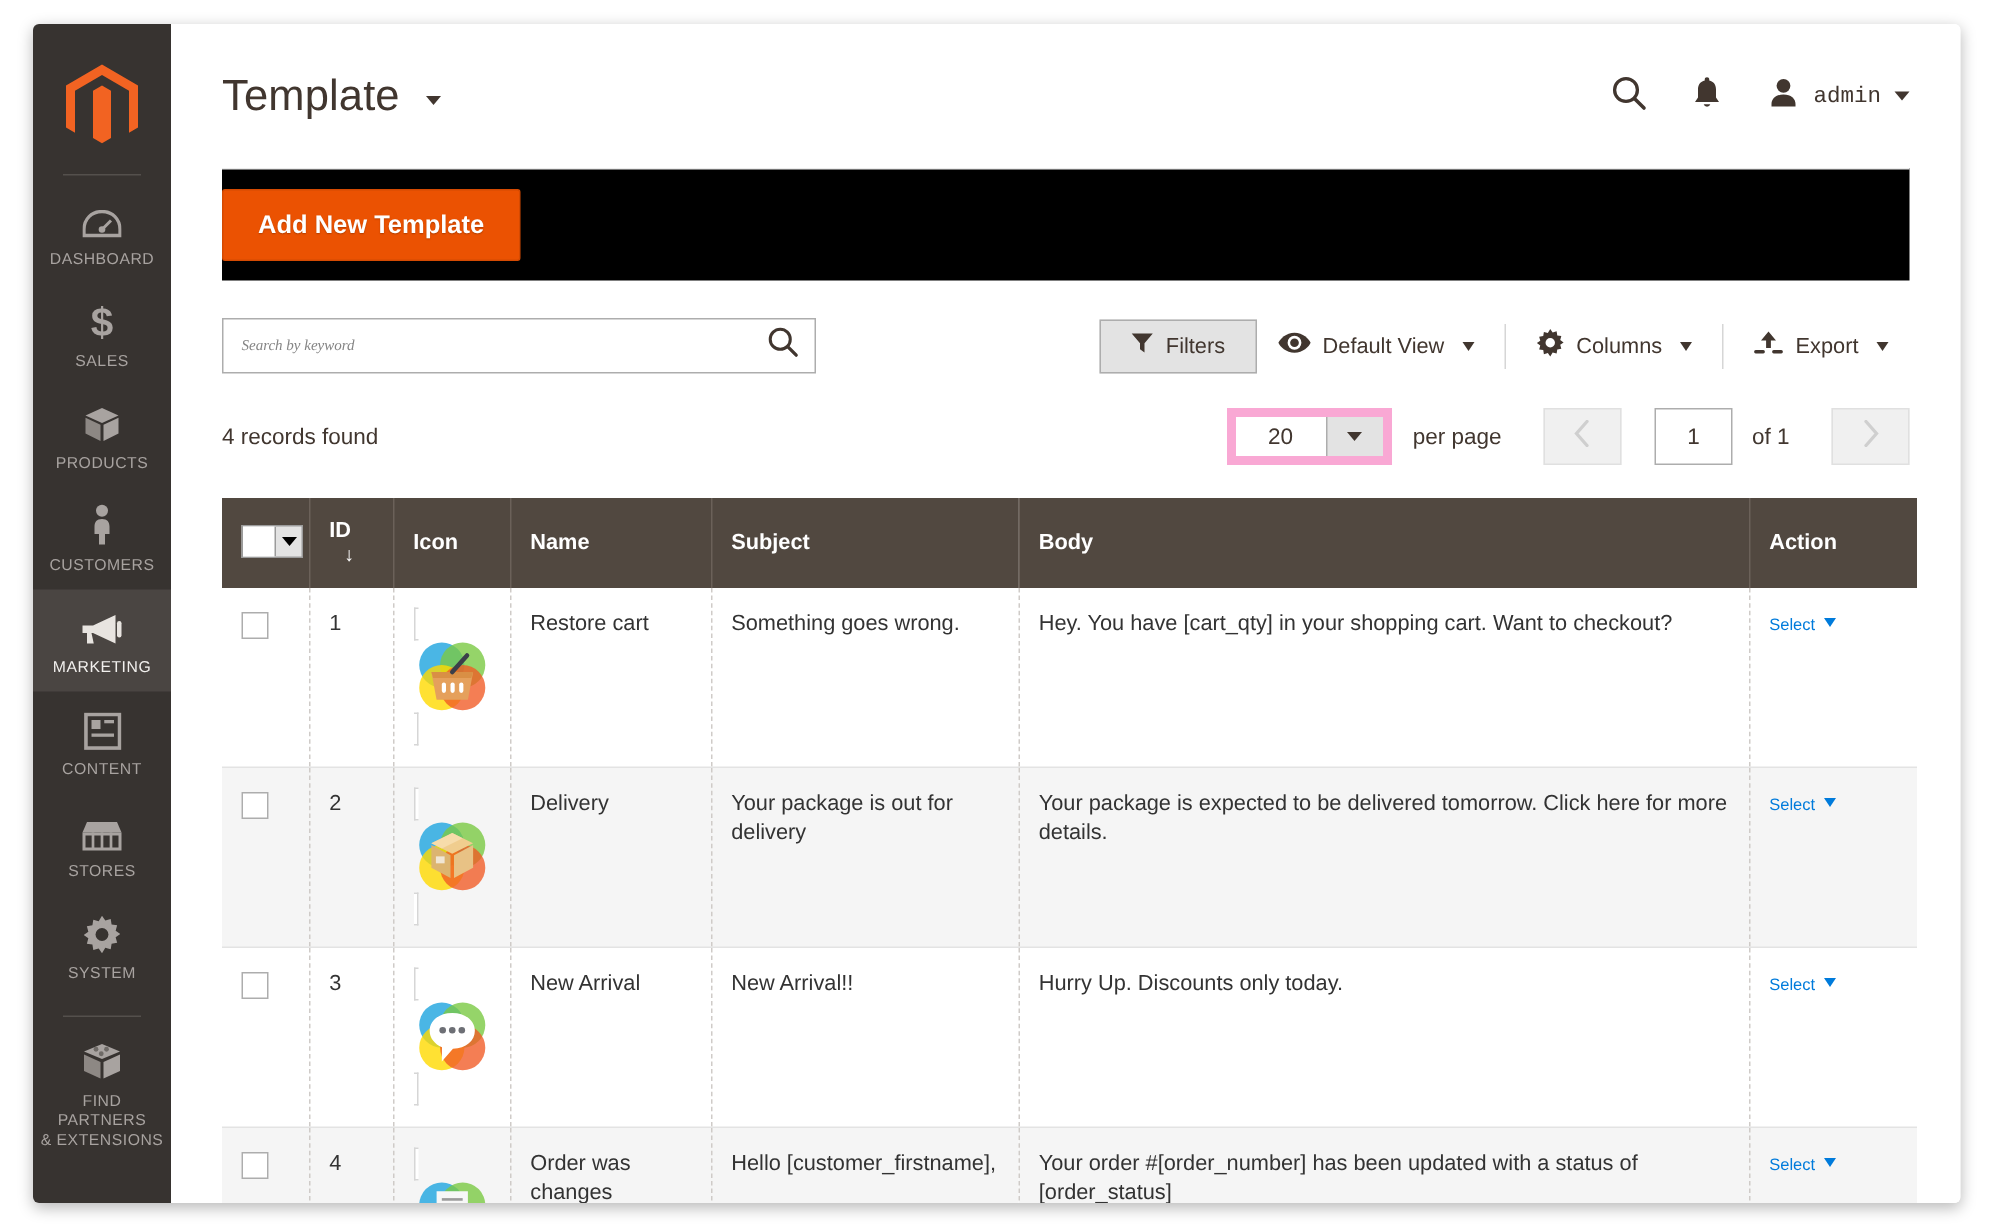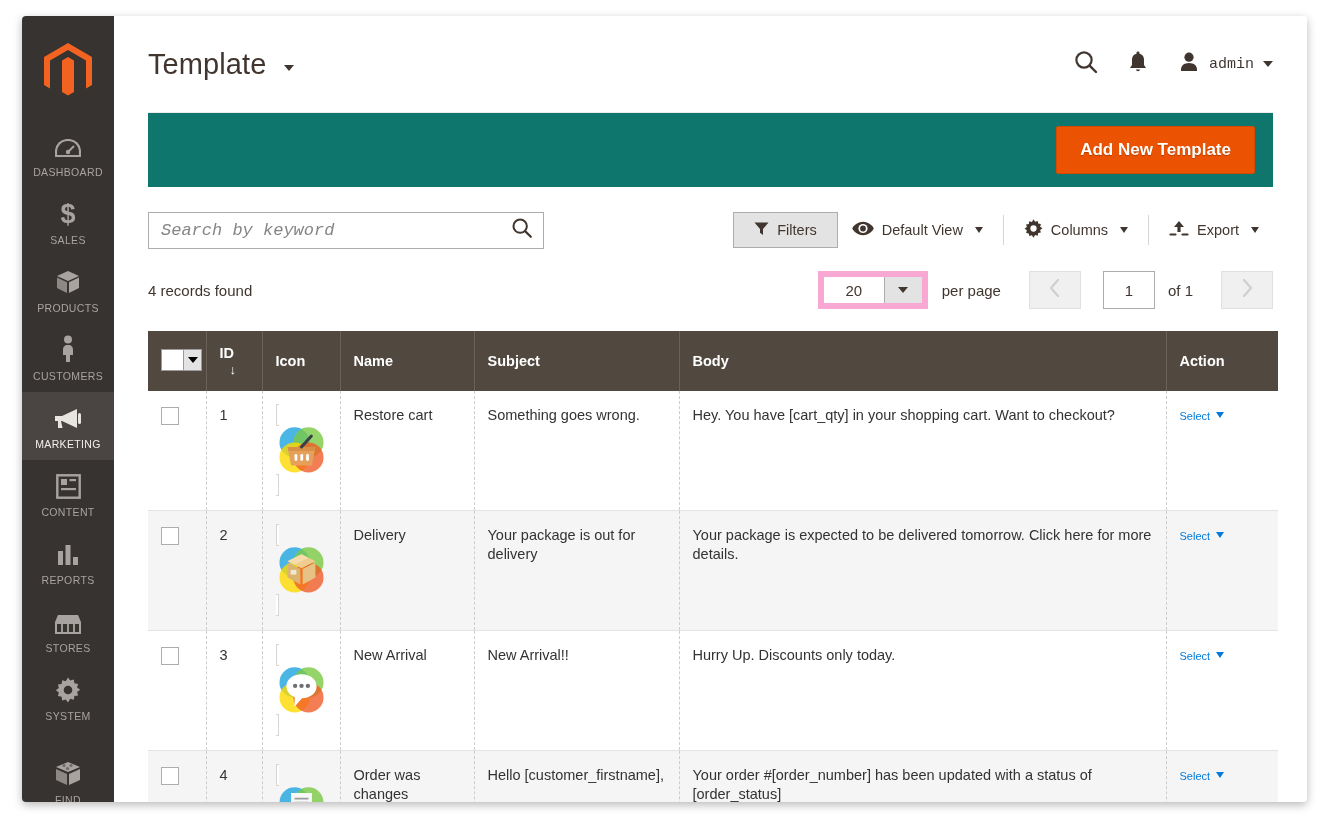--- a/index.html
+++ b/index.html
@@ -67,24 +67,24 @@
   .admin-name { font-size: 15px; color: #41362f; margin-left: 9px; }
   .admin-caret {
     display: inline-block; margin-left: 9px;
     border-left: 5px solid transparent; border-right: 5px solid transparent;
     border-top: 6px solid #41362f;
   }
 
   
   .action-band {
     margin: 0 34px;
-    background: #0f766e;
+    background: #000000;
     border-top: 1px solid #ececec;
     height: 75px;
-    display: flex; align-items: center; justify-content: flex-end;
+    display: flex; align-items: center; 
     padding-right: 18px;
   }
   .btn-primary {
     background: #eb5202; color: #fff;
     border: 1px solid #d44a02;
     font-size: 17px; font-weight: bold;
     padding: 13px 23px; border-radius: 2px;
     cursor: pointer;
     text-shadow: 0 1px 1px rgba(0,0,0,0.25);
     font-family: "Liberation Sans", sans-serif;
@@ -95,22 +95,22 @@
     margin: 24px 34px 0 34px;
     display: flex; align-items: center;
   }
   .search-box {
     width: 396px; height: 37px;
     border: 1px solid #adadad; background: #fff;
     display: flex; align-items: center; padding: 0 10px 0 12px;
   }
   .search-box input {
     flex: 1; border: none; outline: none;
-    font-size: 17px; font-style: italic; color: #555;
-    font-family: Liberation Mono, monospace;
+    font-size: 10px; font-style: italic; color: #555;
+    font-family: Liberation Serif, serif;
     background: transparent;
   }
   .search-box input::placeholder { color: #858585; font-style: italic; }
   .toolbar-right { margin-left: auto; display: flex; align-items: center; }
   .tb-btn {
     display: flex; align-items: center; gap: 8px;
     font-size: 14.5px; color: #41362f; cursor: pointer;
     padding: 8px 14px;
   }
   .tb-btn.boxed {
@@ -281,30 +281,20 @@
         <svg width="25" height="25" viewBox="0 0 25 25">
             <rect x="1.3" y="1.3" width="22.4" height="22.4" fill="none" stroke="#a8a3a0" stroke-width="2.4"></rect>
             <rect x="5" y="5" width="6" height="6" fill="#a8a3a0"></rect>
             <rect x="13.5" y="5" width="6.5" height="2.2" fill="#a8a3a0"></rect>
             <rect x="5" y="14" width="15" height="2.2" fill="#a8a3a0"></rect>
           </svg>
       </span>
       <span class="sb-label">CONTENT</span>
     </div>
 
-    <div class="sb-item">
-      <span class="sb-icon">
-        <svg width="24" height="24" viewBox="0 0 24 24">
-            <rect x="2" y="8" width="5" height="14" fill="#a8a3a0"></rect>
-            <rect x="9.5" y="2" width="5" height="20" fill="#a8a3a0"></rect>
-            <rect x="17" y="14" width="5" height="8" fill="#a8a3a0"></rect>
-          </svg>
-      </span>
-      <span class="sb-label">REPORTS</span>
-    </div>
 
     <div class="sb-item">
       <span class="sb-icon">
         <svg width="28" height="22" viewBox="0 0 28 22">
             <path d="M1 9 L4 2 L24 2 L27 9 Z" fill="#a8a3a0"></path>
             <rect x="2" y="10" width="24" height="10" fill="none" stroke="#a8a3a0" stroke-width="2"></rect>
             <path d="M8 9 L8 20 M14 9 L14 20 M20 9 L20 20" stroke="#a8a3a0" stroke-width="1.8"></path>
           </svg>
       </span>
       <span class="sb-label">STORES</span>

